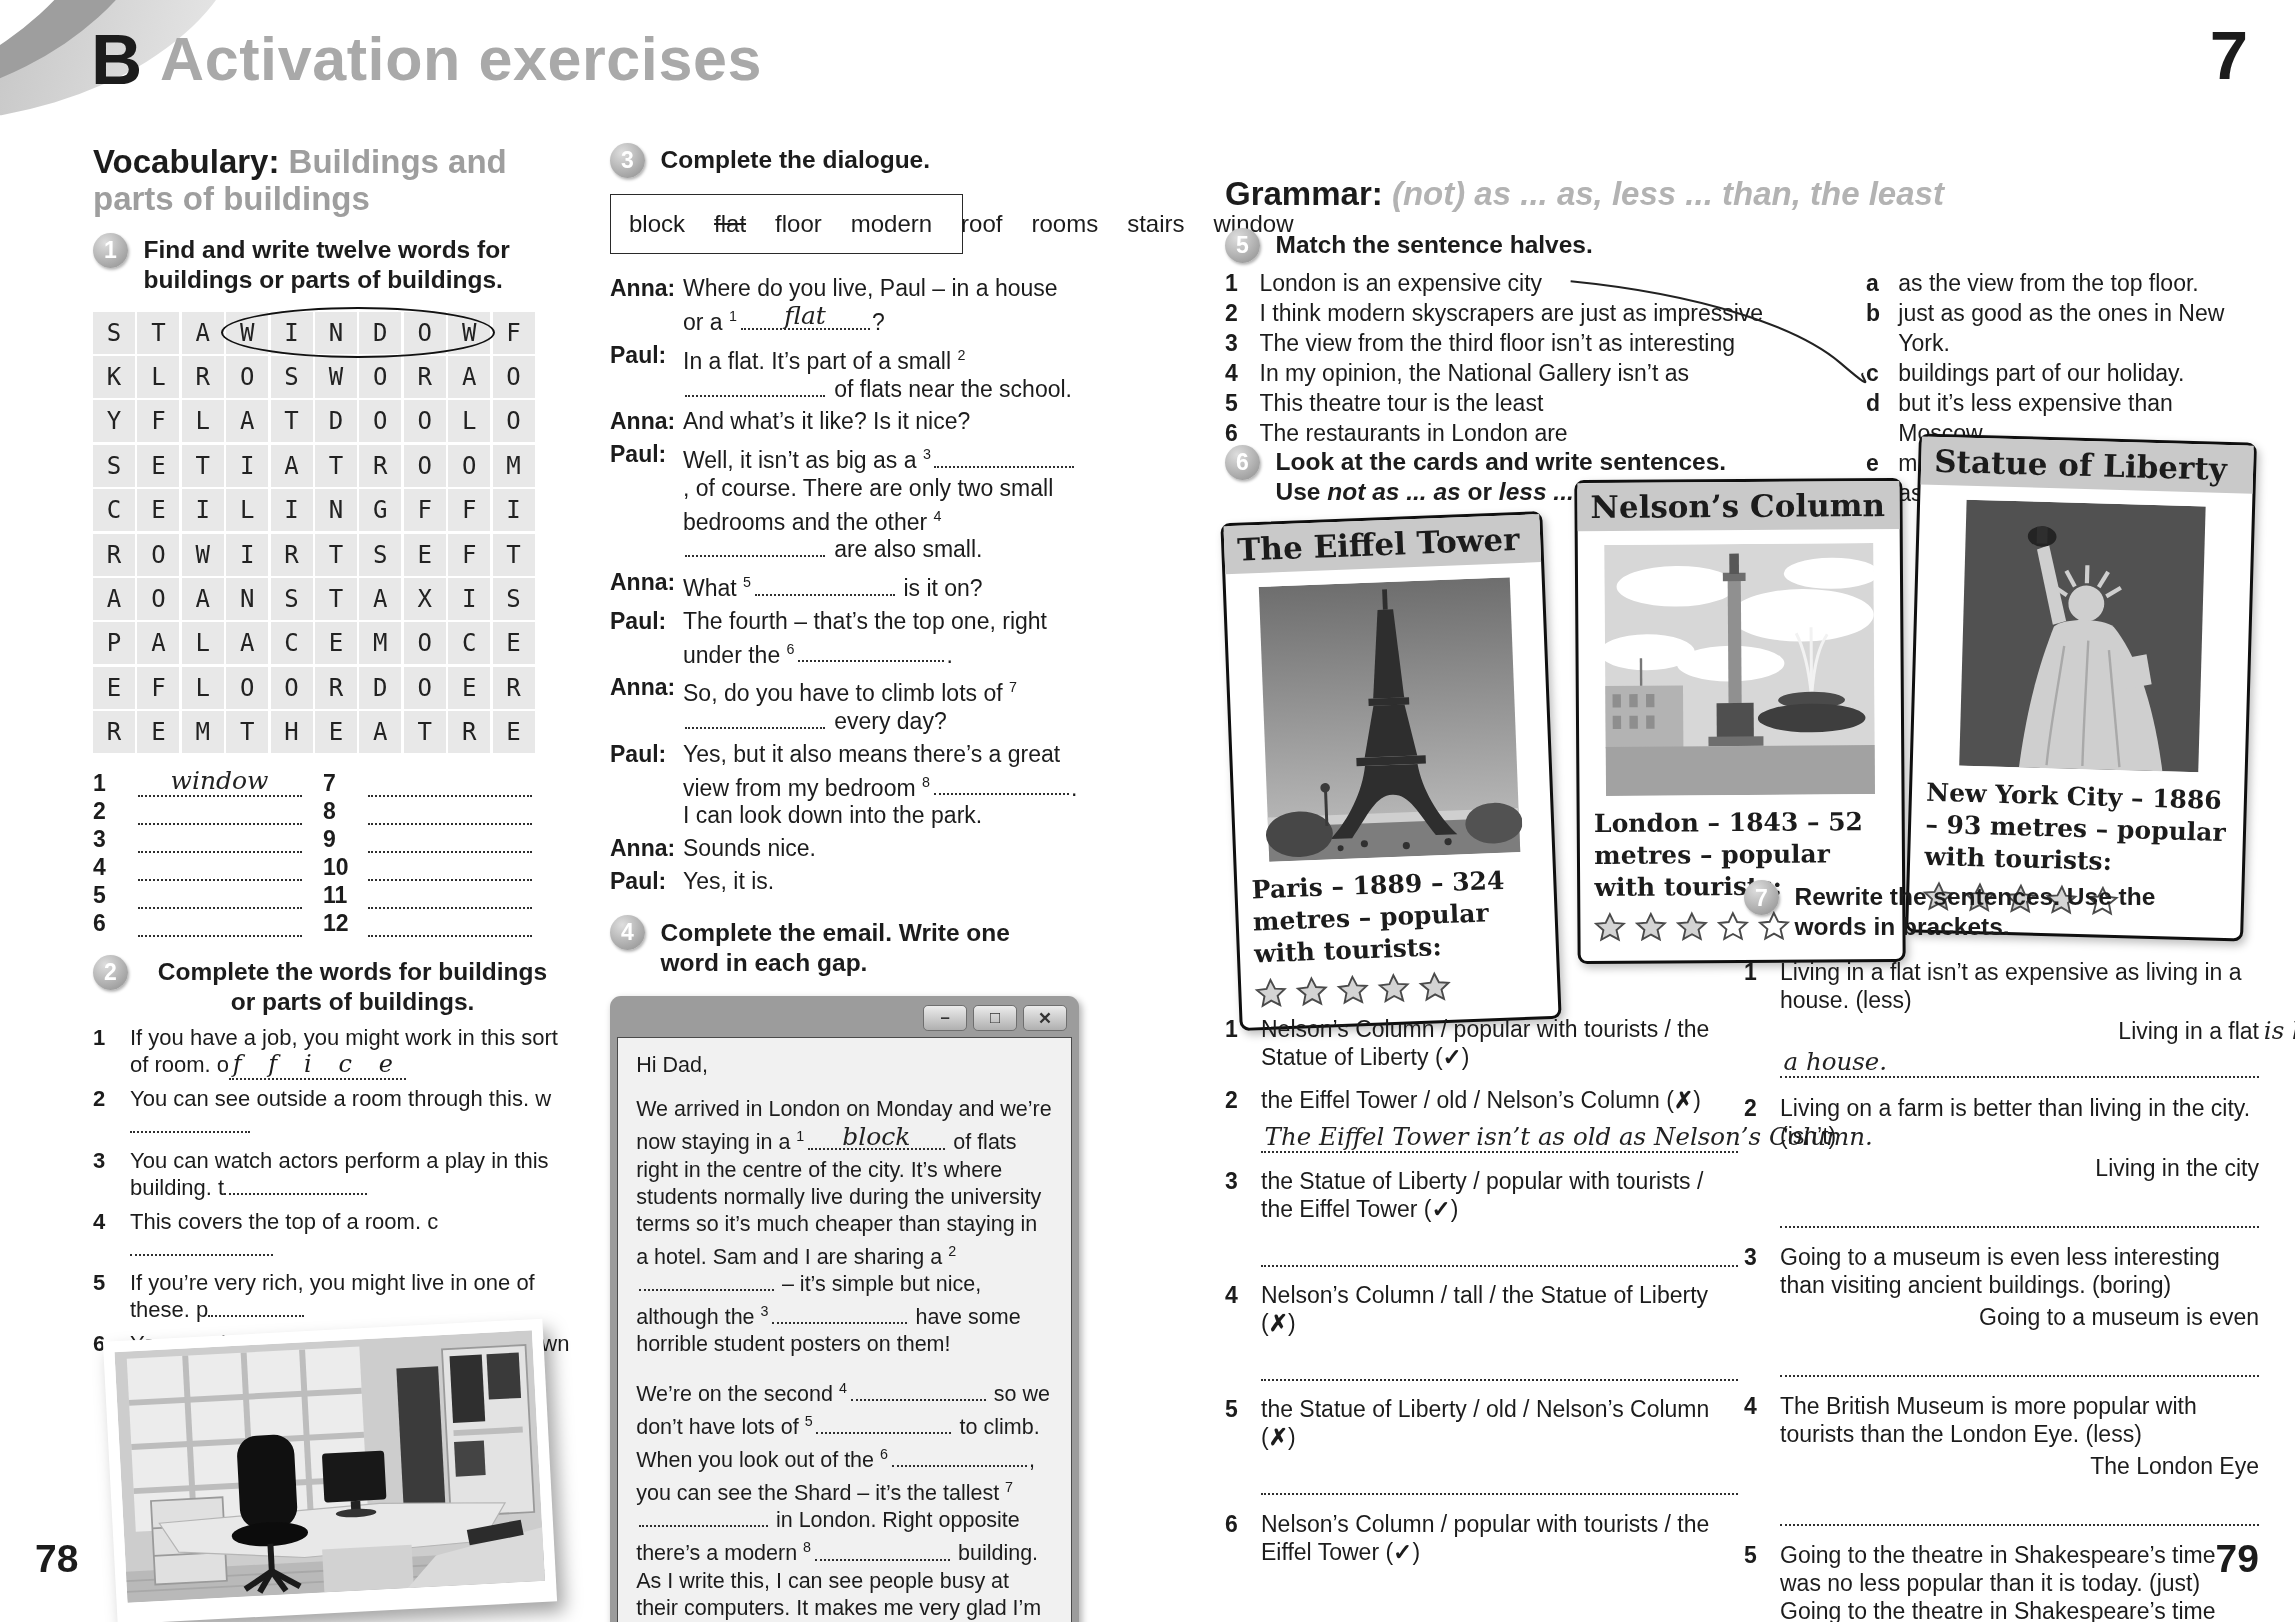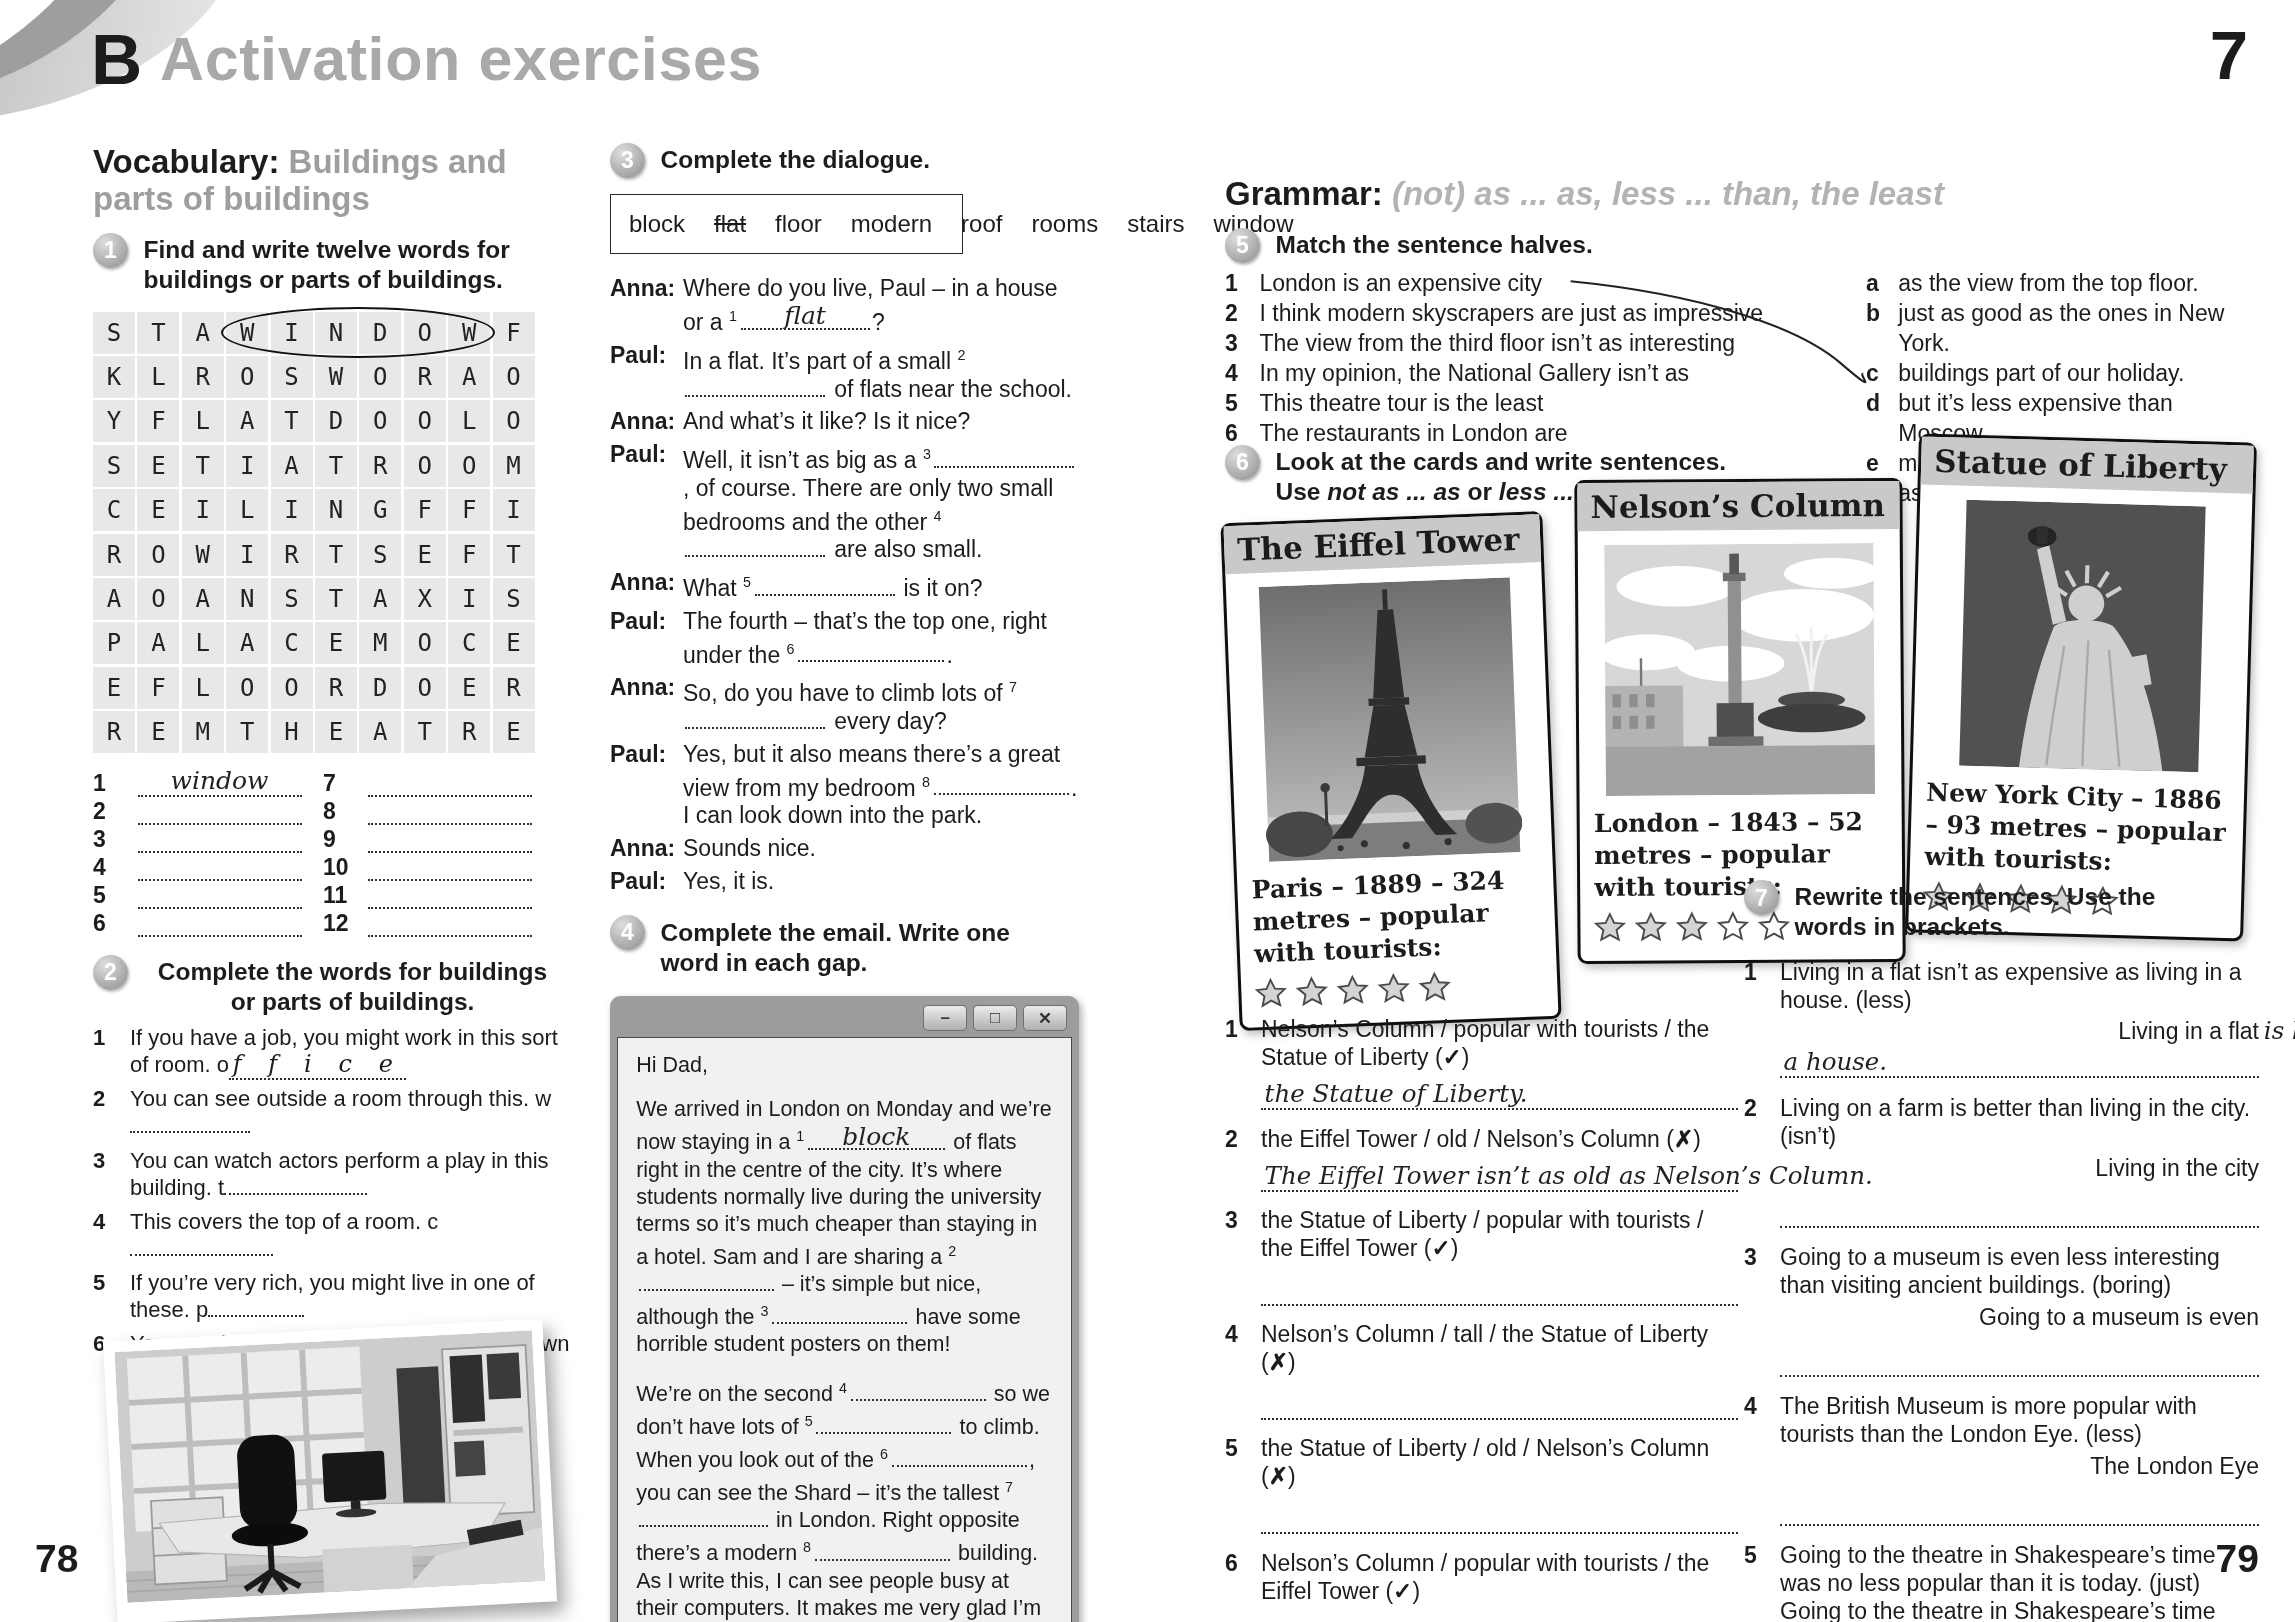--- a/index.html
+++ b/index.html
@@ -627,23 +627,21 @@
           <svg viewBox="0 0 24 24" class="star">
             <path d="M12 2.2l2.9 6 6.6.6-5 4.4 1.5 6.5L12 16.4 6 19.7l1.5-6.5-5-4.4 6.6-.6z" fill="#d4d4d4" stroke="#4a4a4a" stroke-width="1.3"></path>
           </svg>
           <svg viewBox="0 0 24 24" class="star">
             <path d="M12 2.2l2.9 6 6.6.6-5 4.4 1.5 6.5L12 16.4 6 19.7l1.5-6.5-5-4.4 6.6-.6z" fill="#ffffff" stroke="#4a4a4a" stroke-width="1.3"></path>
           </svg>
         </div>
     </div>
 
     <div id="ex6-items">
-        <div class="item6"><span class="n">1</span><span>Nelson’s Column / popular with tourists / the Statue of Liberty (</span><span class="mark">✓</span><span>)</span><div class="handline">
-            <span class="hand">the Statue of Liberty.</span>
-          </div></div>
+        <div class="item6"><span class="n">1</span><span>Nelson’s Column / popular with tourists / the Statue of Liberty (</span><span class="mark">✓</span><span>)</span></div>
         <div class="item6"><span class="n">2</span><span>the Eiffel Tower / old / Nelson’s Column (</span><span class="mark">✗</span><span>)</span><div class="handline">
             <span class="hand">The Eiffel Tower isn’t as old as Nelson’s Column.</span>
           </div></div>
         <div class="item6"><span class="n">3</span><span>the Statue of Liberty / popular with tourists / the Eiffel Tower (</span><span class="mark">✓</span><span>)</span><div class="dotline"></div></div>
         <div class="item6"><span class="n">4</span><span>Nelson’s Column / tall / the Statue of Liberty (</span><span class="mark">✗</span><span>)</span><div class="dotline"></div></div>
         <div class="item6"><span class="n">5</span><span>the Statue of Liberty / old / Nelson’s Column (</span><span class="mark">✗</span><span>)</span><div class="dotline"></div></div>
         <div class="item6"><span class="n">6</span><span>Nelson’s Column / popular with tourists / the Eiffel Tower (</span><span class="mark">✓</span><span>)</span></div>
       </div>
 
     <div id="ex7">

